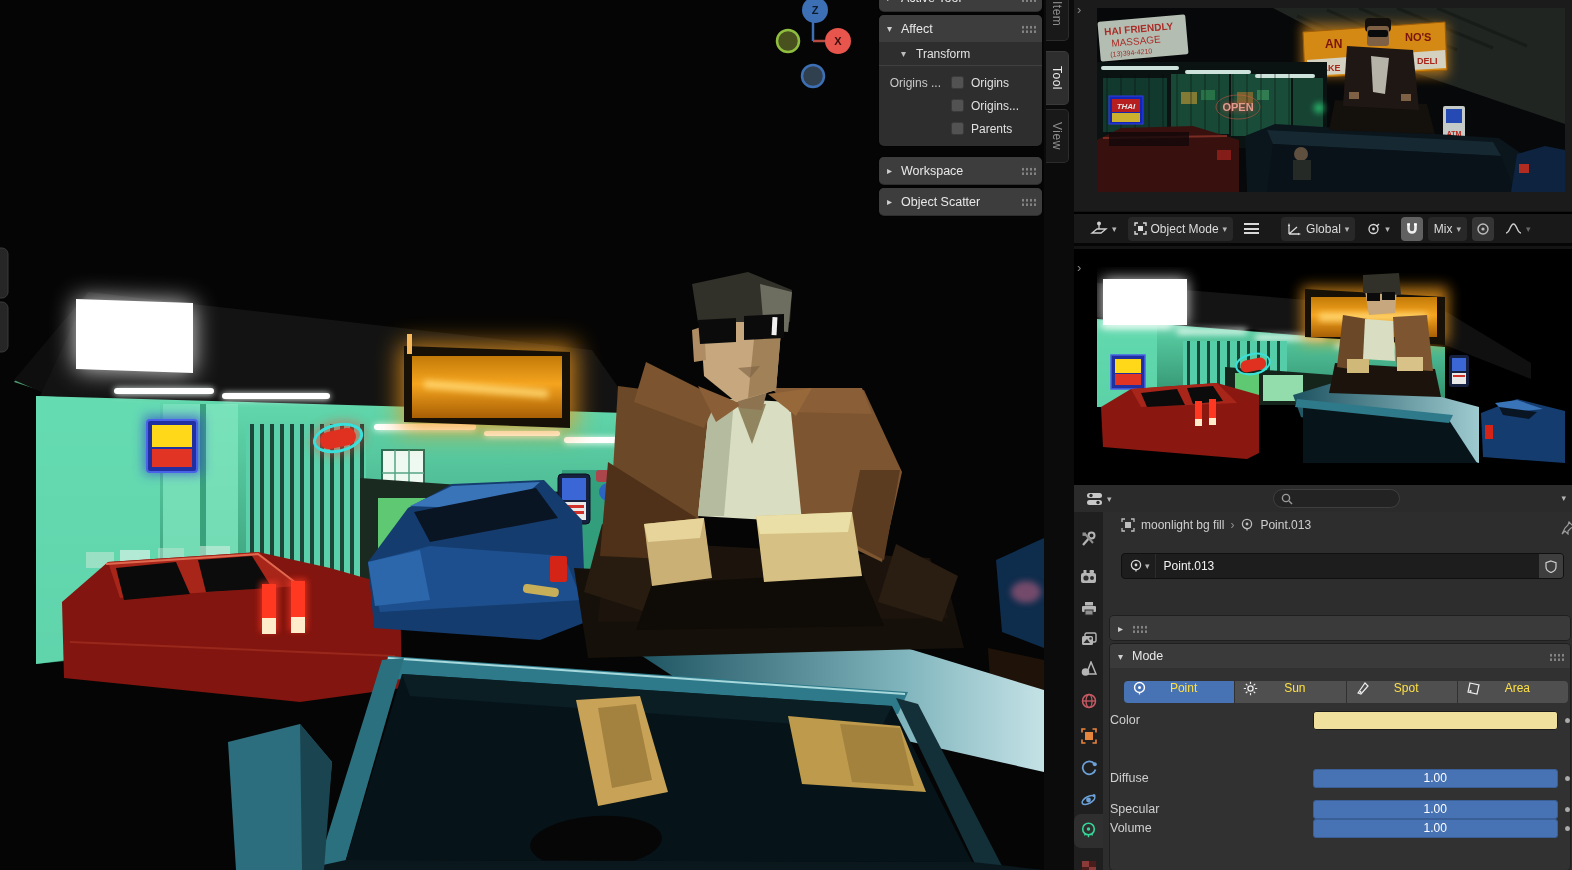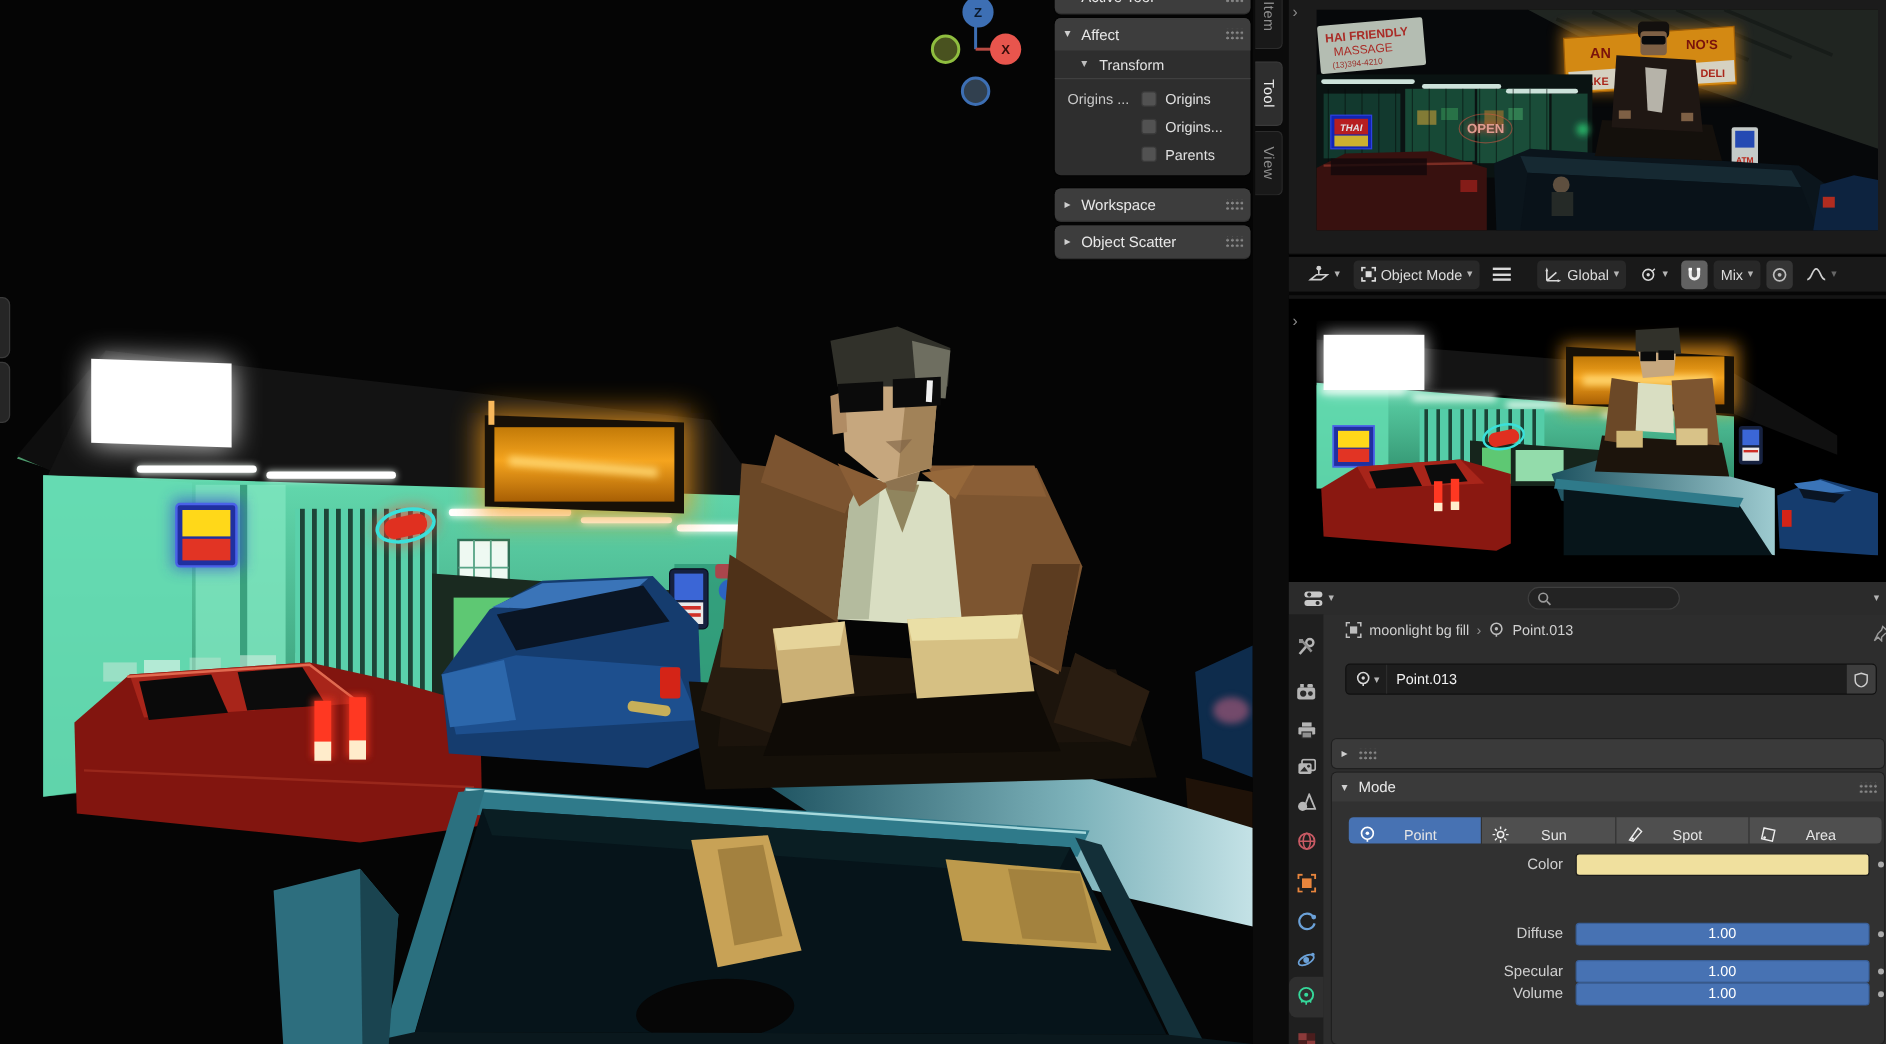--- a/index.html
+++ b/index.html
@@ -57,27 +57,27 @@
   #props-content { position:absolute; left:29px; top:27px; width:469px; height:358px; background:#2d2d2d; }
   #crumbs { position:absolute; left:18px; top:6px; display:flex; align-items:center; gap:6px; color:#cfcfcf; }
   #namerow { position:absolute; left:18px; top:41px; width:443px; height:26px; background:#1d1d1d; border:1px solid #101010; border-radius:4px; display:flex; align-items:center; }
   #namerow .iconbox { display:flex; align-items:center; gap:2px; padding:0 5px 0 7px; height:100%; border-right:1px solid #2c2c2c; }
   #namerow .nval { flex:1; padding-left:8px; color:#f2f2f2; }
   #namerow .shield { width:24px; height:24px; background:#3e3e3e; border-radius:0 3px 3px 0; display:flex; align-items:center; justify-content:center; }
   .panel2 { position:absolute; left:7px; width:460px; background:#313131; border-radius:4px; box-shadow:0 0 0 1px rgba(0,0,0,.3); }
   .panel2 .phead { border-radius:4px; background:#3a3a3a; height:24px; }
   .panel2 .phead.open { border-radius:4px 4px 0 0; }
   #typerow { position:absolute; left:14px; top:37px; width:444px; height:22px; display:flex; gap:1px; }
-  .seg { flex:1; background:#4f4f4f; display:flex; align-items:flex-end; color:#e5e5e5; }
+  .seg { flex:1; background:#4f4f4f; display:flex; align-items:flex-start; color:#fde047; }
   .seg:first-child { border-radius:4px 0 0 4px; }
   .seg:last-child { border-radius:0 4px 4px 0; }
   .seg .sic { margin-left:8px; display:flex; }
   .seg .slb { flex:1; text-align:center; margin-right:14px; }
   .frow { position:absolute; left:0; width:460px; height:20px; display:flex; align-items:center; }
-  .frow .flabel { width:206px; text-align:right; padding-right:10px; color:#cfcfcf; font-size:12.5px; }
+  .frow .flabel { width:206px; text-align:left; padding-right:10px; color:#cfcfcf; font-size:12.5px; }
   .widget { width:250px; height:19px; border-radius:3px; display:flex; align-items:center; justify-content:center; color:#fff; background:#585858; border:1px solid #434343; }
   .widget.slider { background:#4772b3; border-color:#3a5f97; }
   .widget.swatch { border:1px solid #1c1c1c; }
   .animdot { width:5px; height:5px; border-radius:50%; background:#ababab; margin-left:7px; }
   text { font-family:"Liberation Sans","DejaVu Sans",sans-serif; }
 </style>
 </head>
 <body>
 
 <div id="app">

